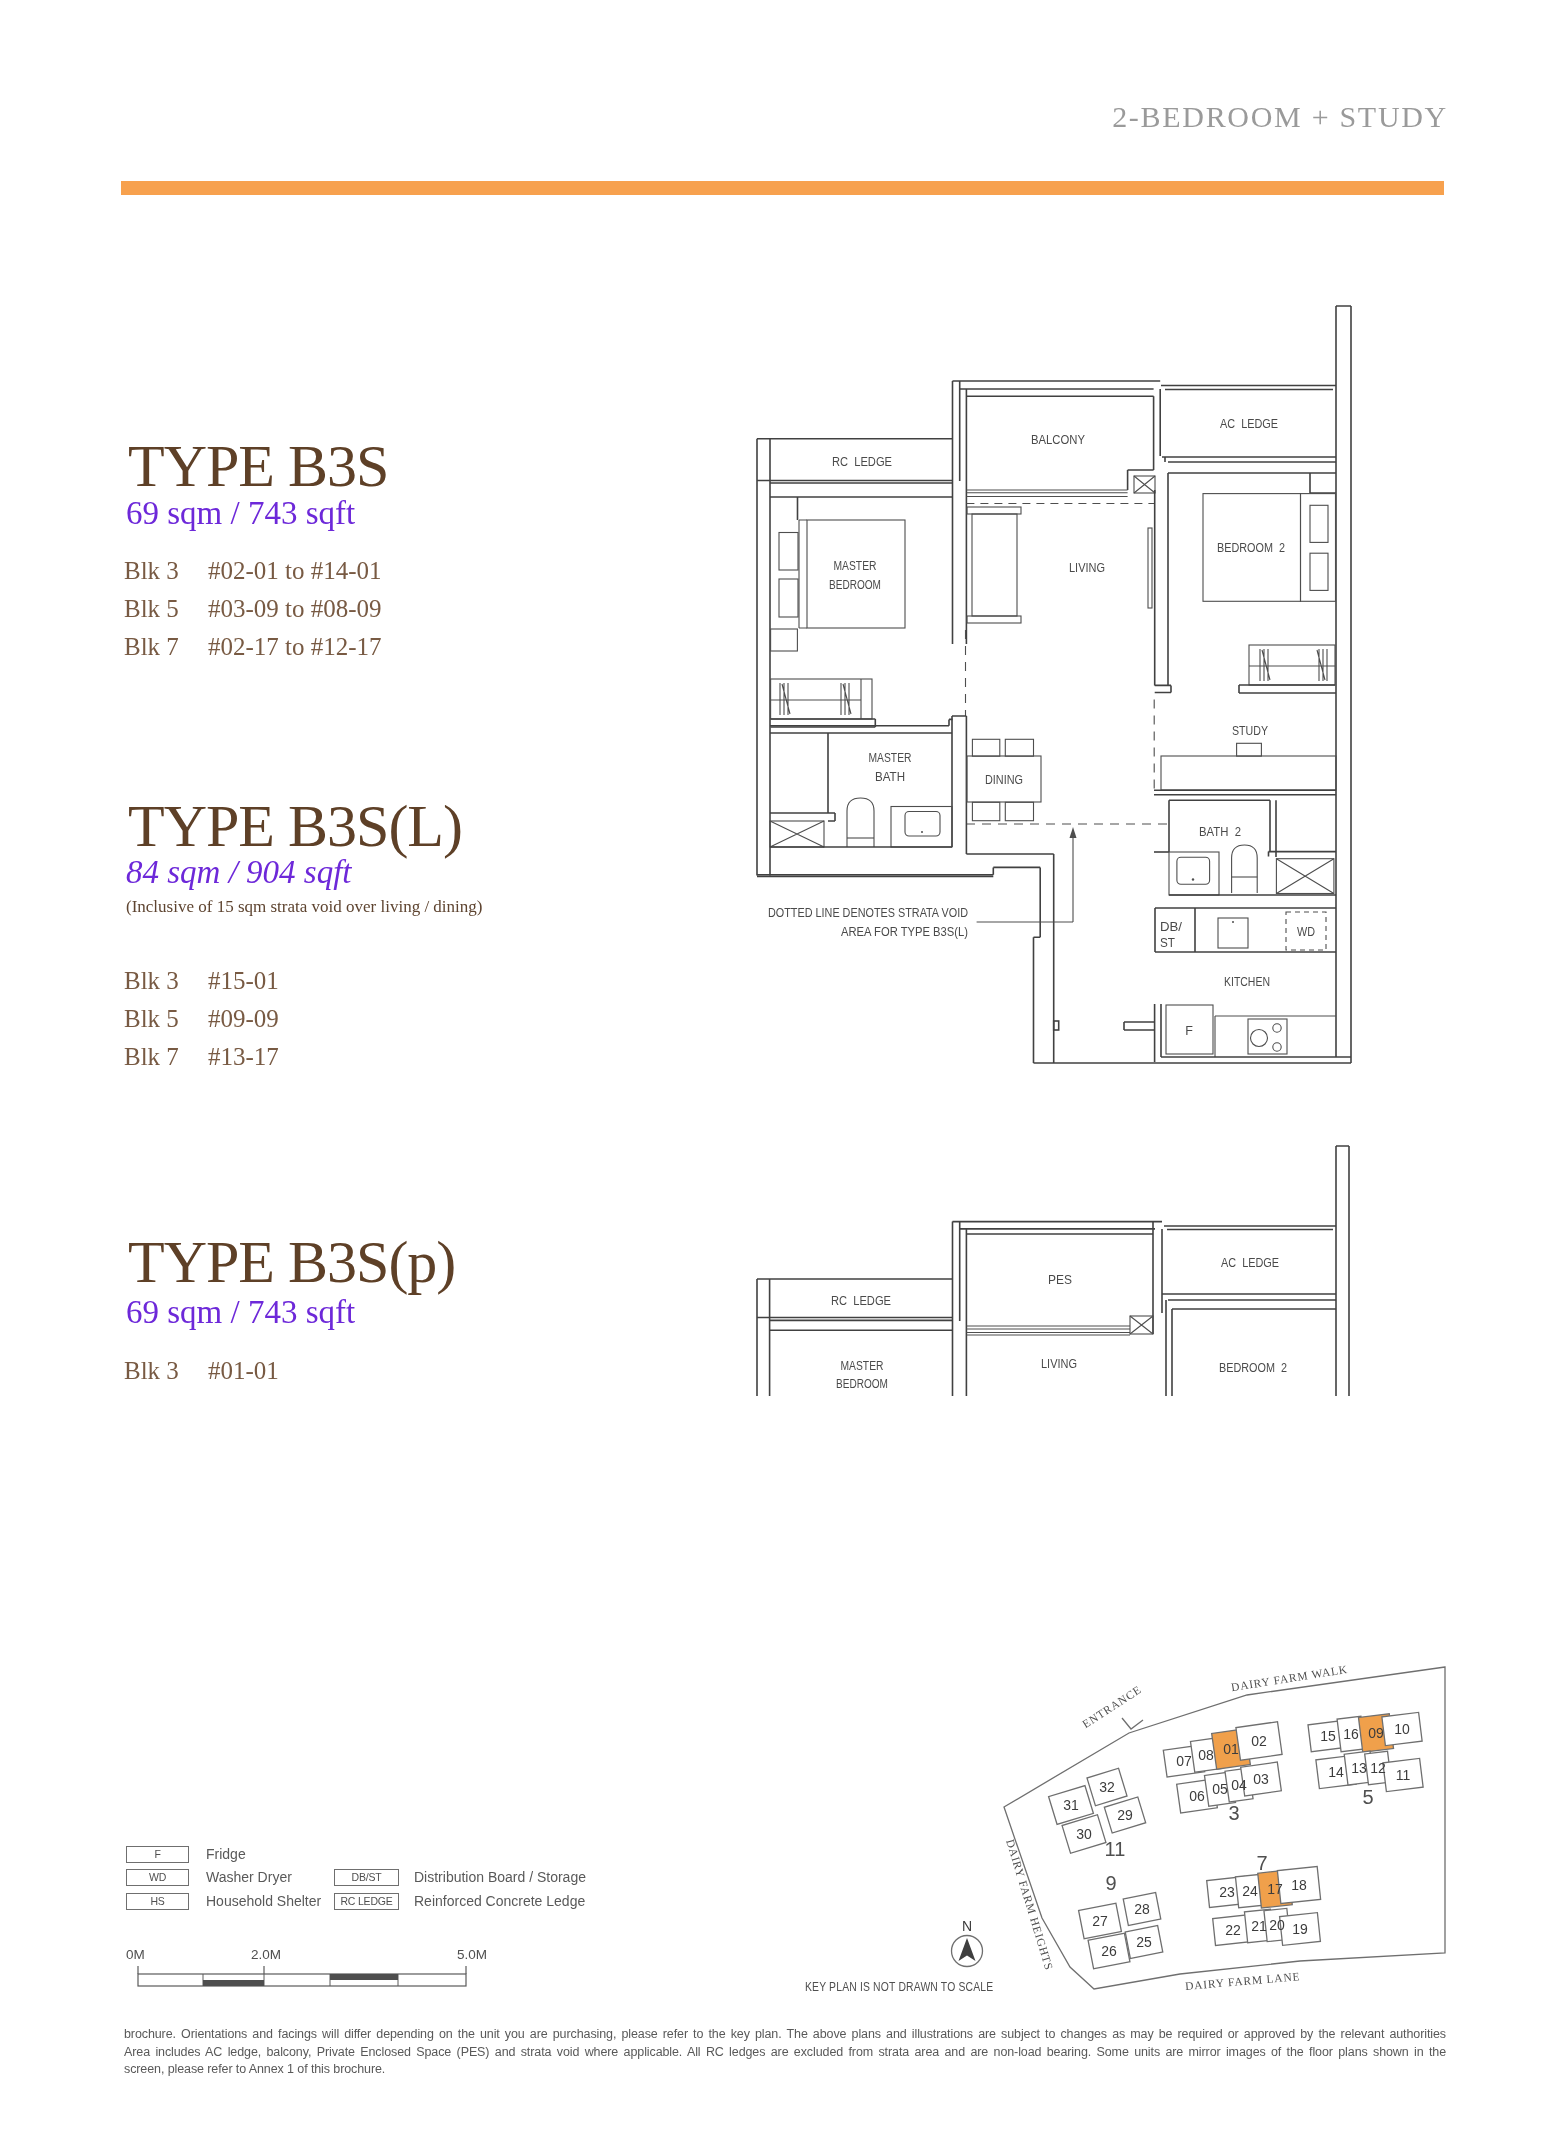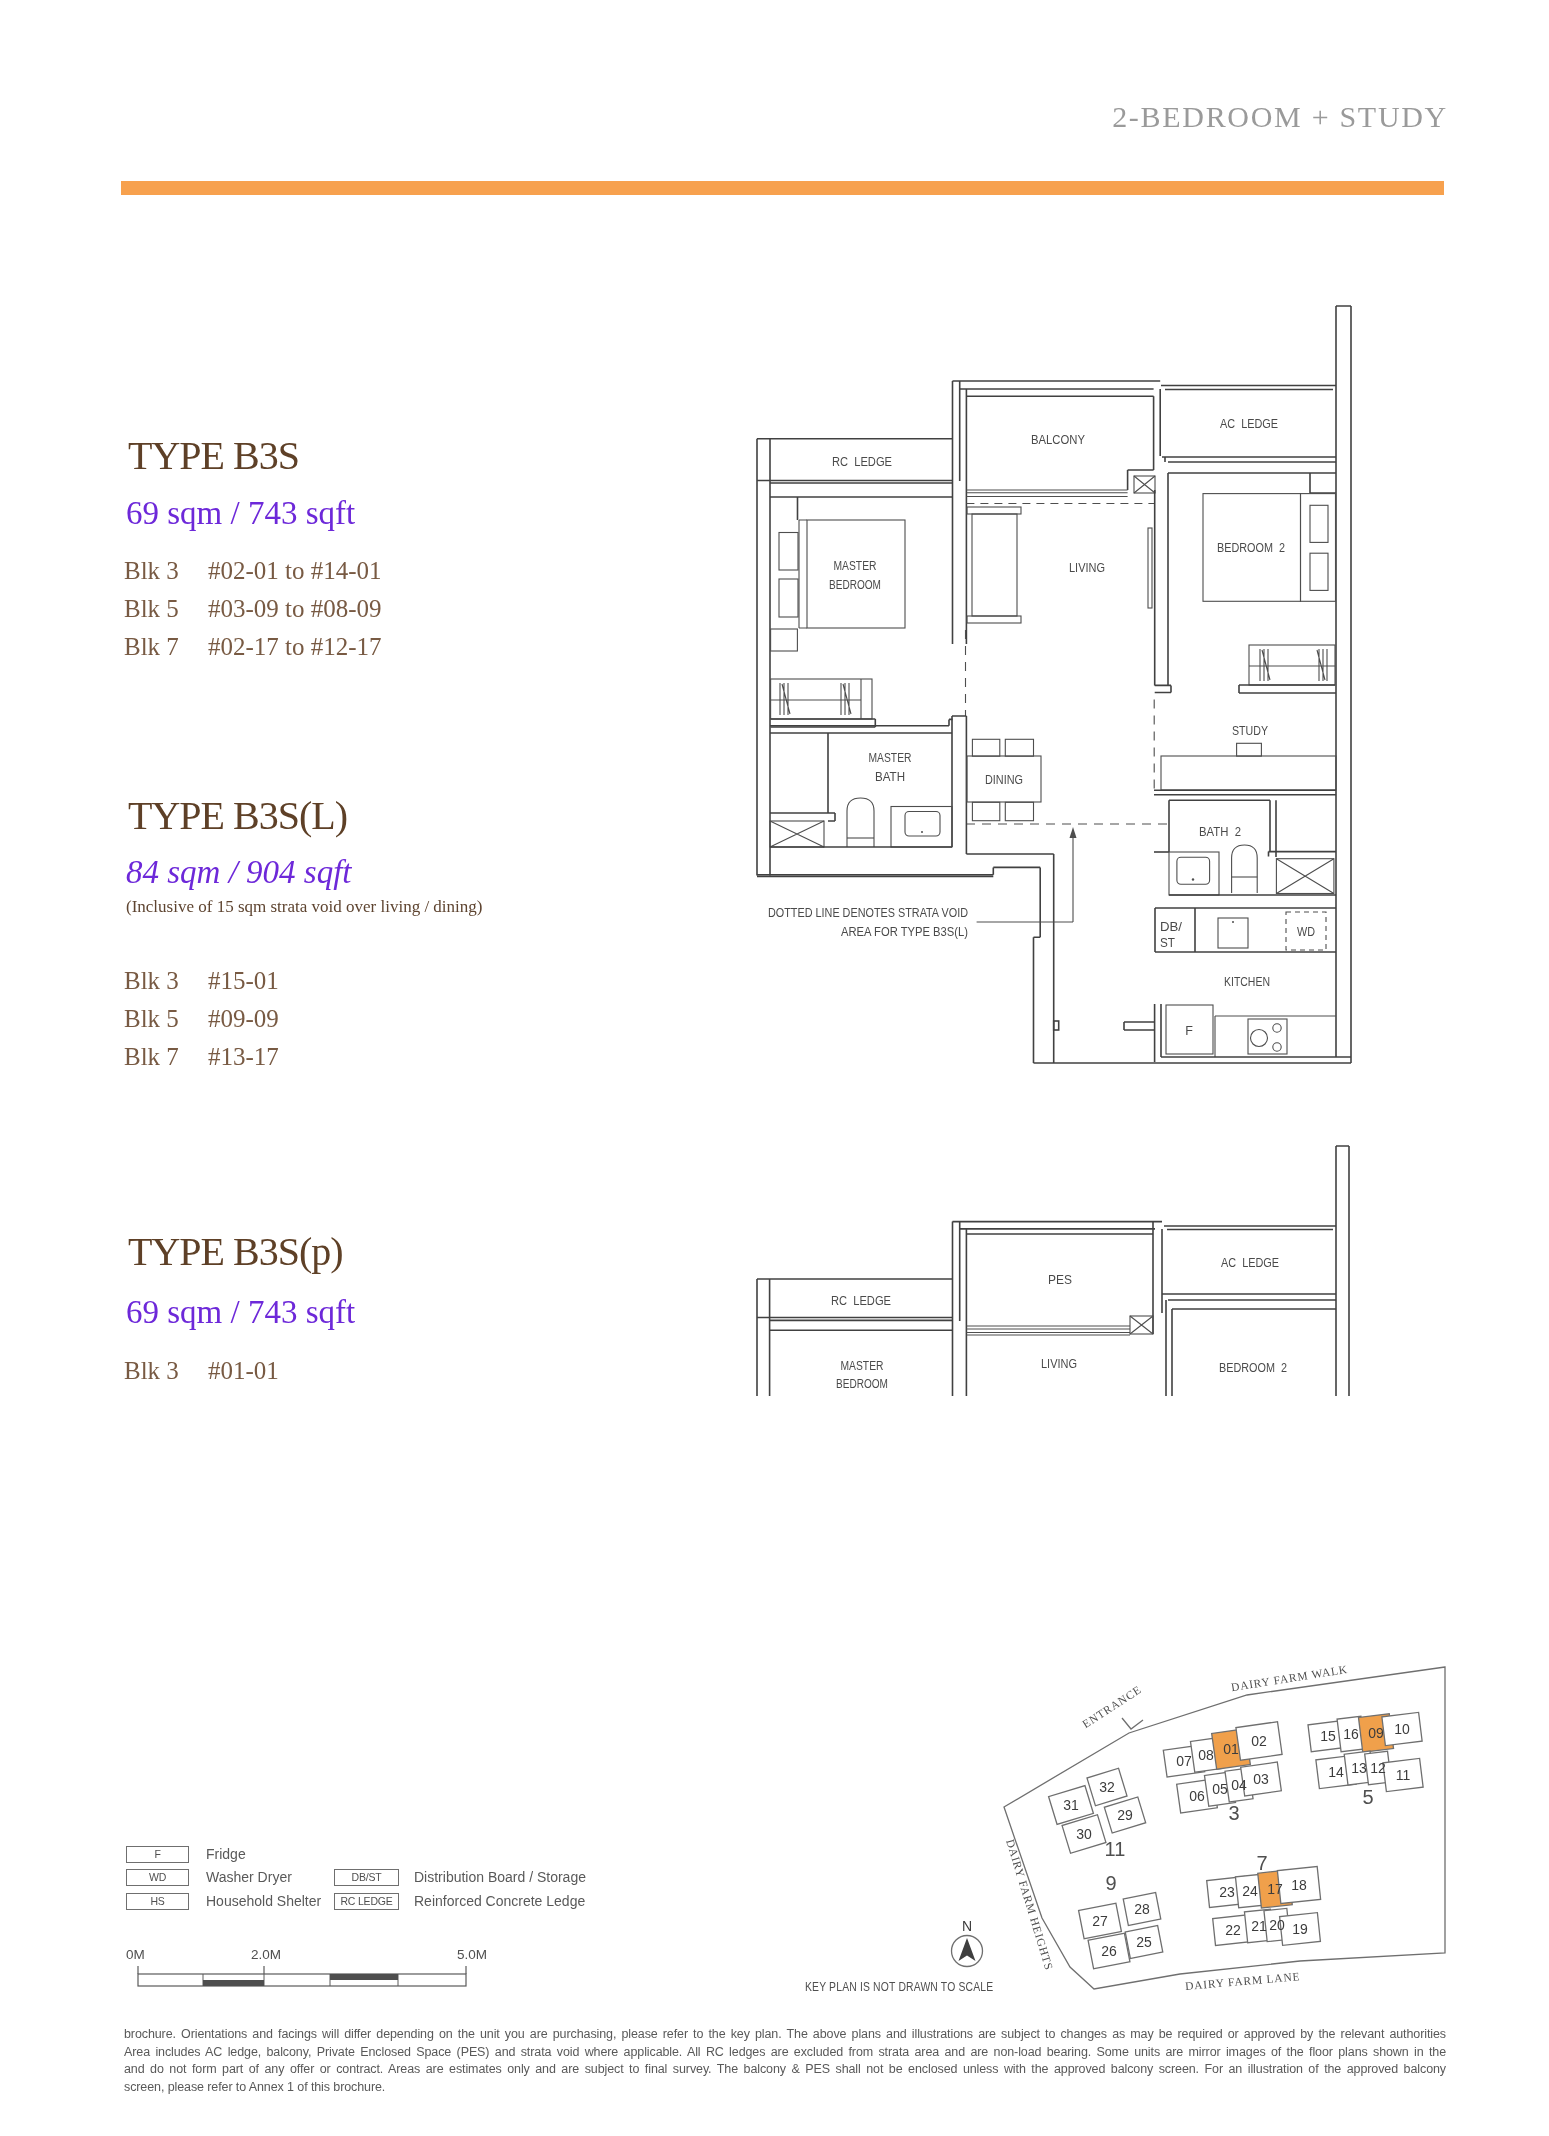--- a/index.html
+++ b/index.html
@@ -1,21 +1,21 @@
 <!DOCTYPE html>
 <html><head>
 <meta charset="utf-8">
 <style>
   html,body{margin:0;padding:0;background:#fff;}
   #page{position:relative;width:1549px;height:2136px;background:#ffffff;overflow:hidden;
         font-family:"Liberation Sans", sans-serif;}
   #title{position:absolute;top:102px;right:101px;font-family:"Liberation Serif",serif;
          font-size:30px;letter-spacing:1.7px;color:#9a9a9a;line-height:1;}
   #obar{position:absolute;left:121px;top:181px;width:1323px;height:14px;background:#F7A14E;}
-  .h1{position:absolute;font-family:"Liberation Serif",serif;font-size:40px;color:#5e4027;letter-spacing:-1px;line-height:1;}
+  .h1{position:absolute;font-family:"Liberation Serif",serif;font-size:60px;color:#5e4027;letter-spacing:-1px;line-height:1;}
   .h2{position:absolute;font-family:"Liberation Serif",serif;font-size:33px;color:#6d28d9;line-height:1;}
   .note{position:absolute;font-family:"Liberation Serif",serif;font-size:17px;color:#5e4430;line-height:1;}
   .blk{position:absolute;font-family:"Liberation Serif",serif;font-size:25px;color:#785a43;line-height:37.8px;white-space:pre;}
   .blk b{display:inline-block;width:84px;font-weight:normal;}
   #legend .box{position:absolute;border:1.2px solid #6f6f6f;color:#4f4f4f;
       font-size:10.5px;letter-spacing:-0.2px;text-align:center;font-family:"Liberation Sans",sans-serif;}
   #legend .lab{position:absolute;font-size:14px;color:#595959;}
   #footer{position:absolute;left:124px;top:2026px;width:1322px;font-size:12.5px;letter-spacing:-0.1px;line-height:17.6px;
       color:#595959;}
   #footer div.j{text-align:justify;text-align-last:justify;}
@@ -74,21 +74,20 @@
 <div class="box" style="left:334px;top:1893px;width:63px;height:15px;line-height:15px;">RC LEDGE</div>
 
 <div class="lab" style="left:414px;top:1893px;">Reinforced Concrete Ledge</div>
 </div>
 
 <div id="keycap">KEY PLAN IS NOT DRAWN TO SCALE</div>
 
 <div id="footer">
 <div class="j">brochure. Orientations and facings will differ depending on the unit you are purchasing, please refer to the key plan. The above plans and illustrations are subject to changes as may be required or approved by the relevant authorities</div>
 <div class="j">Area includes AC ledge, balcony, Private Enclosed Space (PES) and strata void where applicable. All RC ledges are excluded from strata area and are non-load bearing. Some units are mirror images of the floor plans shown in the</div>
-<div class="j">and do not form part of any offer or contract. Areas are estimates only and are subject to final survey. The balcony &amp; PES shall not be enclosed unless with the approved balcony screen. For an illustration of the approved balcony</div>
 <div>screen, please refer to Annex 1 of this brochure.</div>
 </div>
 <svg id="draw" width="1549" height="2136" viewBox="0 0 1549 2136" style="position:absolute;left:0;top:0;" xmlns="http://www.w3.org/2000/svg">
 <defs>
 <style>
  .w{stroke:#414141;stroke-width:1.6;fill:none;}
  .t{stroke:#4e4e4e;stroke-width:1.1;fill:none;}
  .lb{font-family:"Liberation Sans",sans-serif;font-size:12.5px;fill:#4a4a4a;}
  .kp{stroke:#6f6f6f;stroke-width:1.3;fill:none;}
  .ku{stroke:#6f6f6f;stroke-width:1.3;fill:#ffffff;}

